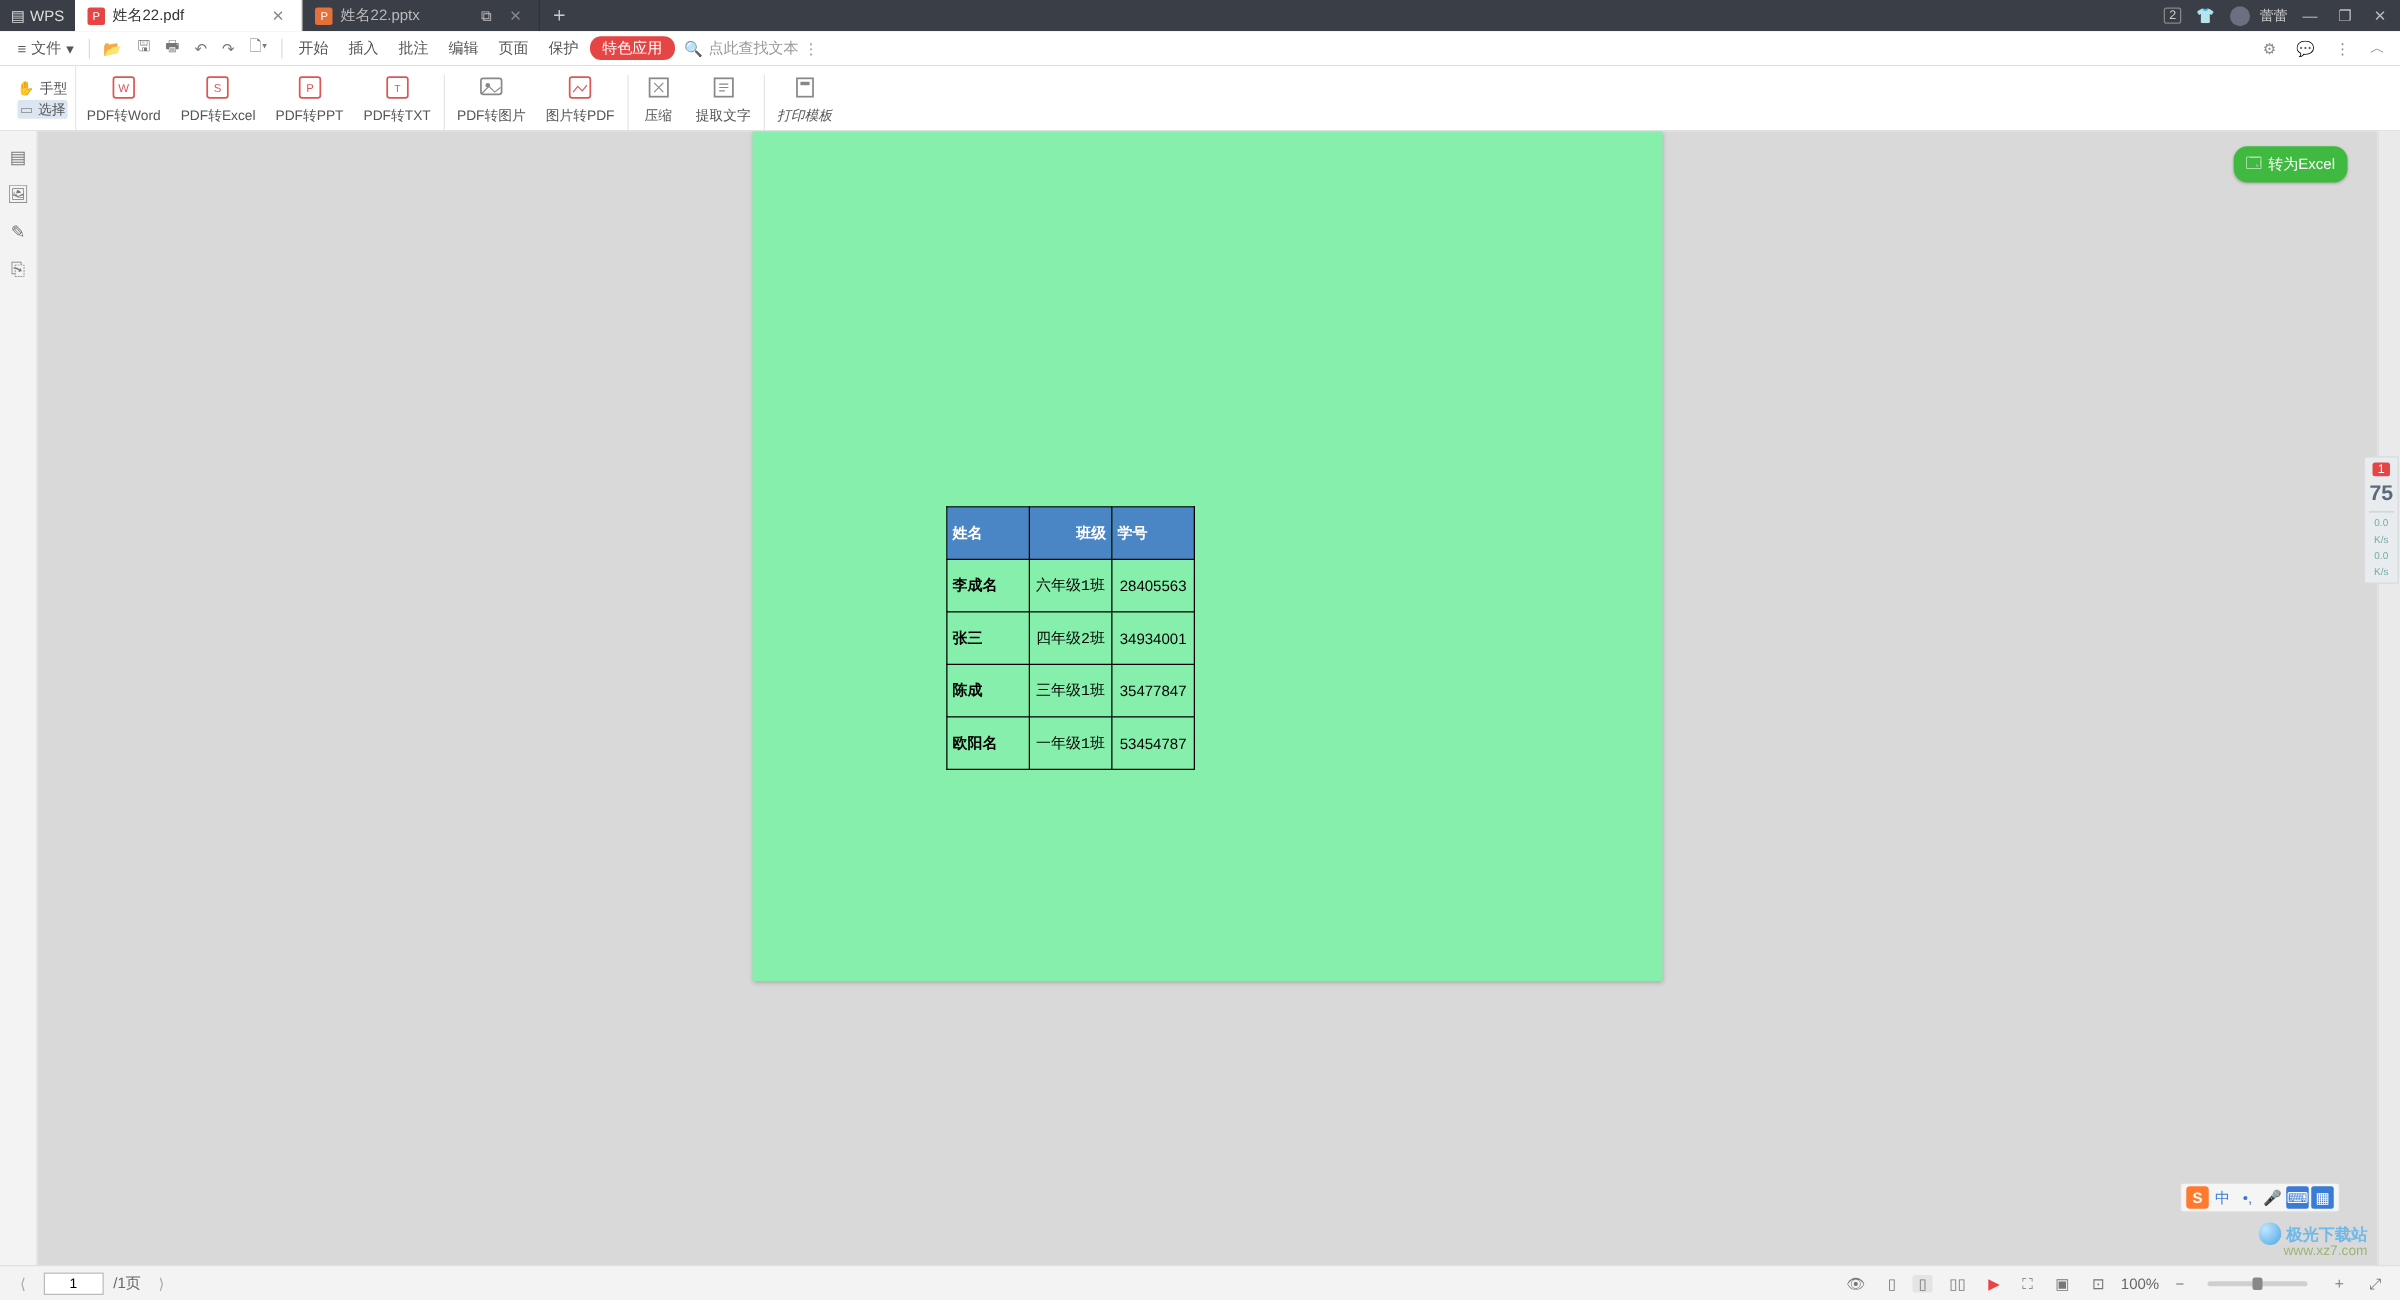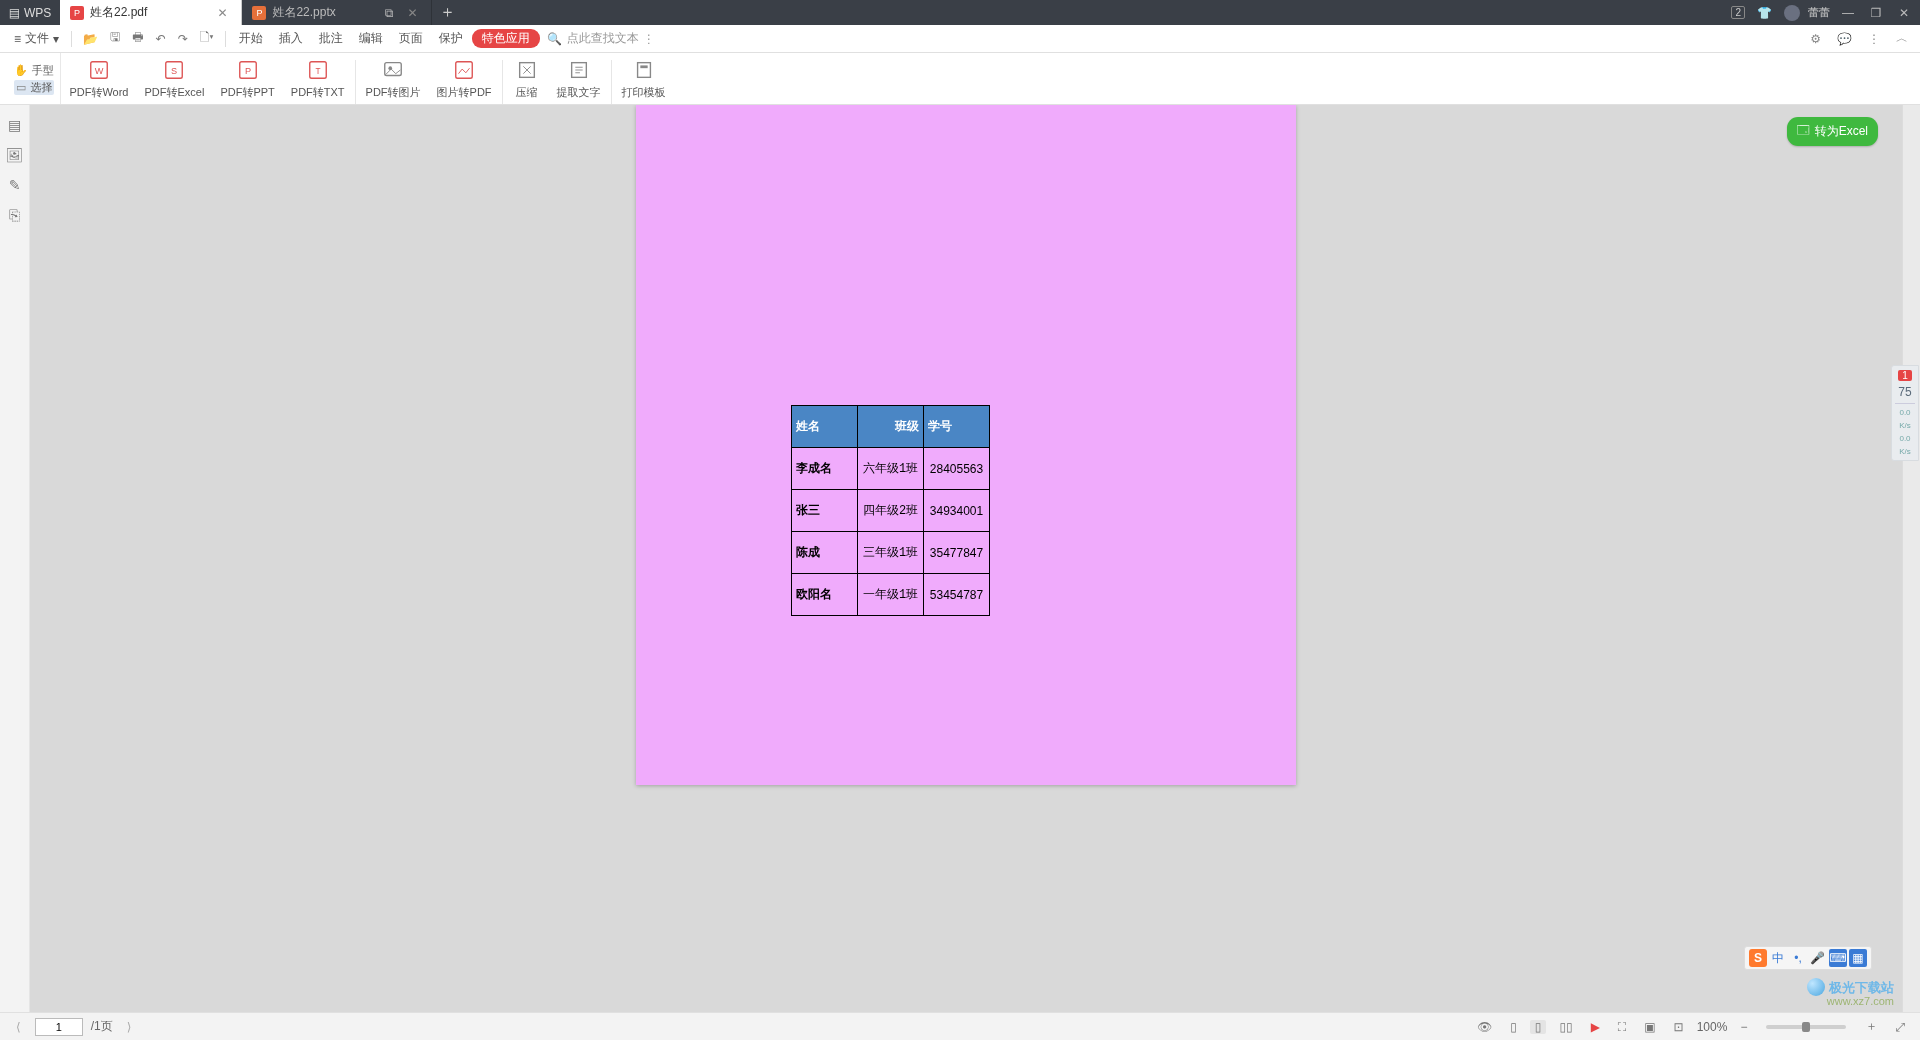--- a/index.html
+++ b/index.html
@@ -37,48 +37,48 @@
 .menubar .right { margin-left:auto; display:flex; gap:8px; color:#888; align-items:center;}
 .menubar .right span{padding:0 4px;}
 
 
 .ribbon { height:52px; background:#fff; border-bottom:1px solid #e0e0e0; display:flex; align-items:flex-end; padding:0 8px; font-size:11px; color:#555;}
 .ribbon .modegrp { display:flex; flex-direction:column; gap:2px; padding:4px 6px; border-right:1px solid #e8e8e8; height:100%; justify-content:center;}
 .ribbon .moderow { display:flex; align-items:center; gap:4px;}
 .ribbon .moderow .mico { color:#888; }
 .ribbon .moderow.active { background:#dce6f2; border-radius:2px; padding:0 2px;}
 .ribbon .rbtn { display:flex; flex-direction:column; align-items:center; justify-content:flex-end; padding:4px 8px; gap:3px; height:100%; border-right:0px solid #eee;}
-.ribbon .rbtn:last-child{border-right:none;}
+.ribbon .rbtn:last-child{border-right:none;font-style:italic;}
 .ribbon .ricon { width:28px;height:24px; display:flex;align-items:center;justify-content:center;}
 .ribbon .ricon svg{width:24px;height:22px;}
 .ribbon .divider{width:1px;height:44px;background:#e6e6e6;margin:0 2px;}
 
 
 .workspace { flex:1; display:flex; min-height:0; position:relative; }
 .left-sidebar { width:30px; background:#f3f3f3; border-right:1px solid #e5e5e5; display:flex; flex-direction:column; align-items:center; gap:14px; padding-top:12px; color:#777;}
 .left-sidebar .sico{font-size:14px;}
 .canvas-area { flex:1; background:#d9d9d9; position:relative; overflow:hidden;}
-.page { position:absolute; left:50%; top:0; transform:translateX(-50%); width:660px; height:680px; background:#f0abfc; box-shadow:0 1px 4px rgba(0,0,0,.25);}
+.page { position:absolute; left:50%; top:0; transform:translateX(-50%); width:728px; height:680px; background:#86efac; box-shadow:0 1px 4px rgba(0,0,0,.25);}
 .tbl { position:absolute; left:155px; top:300px; border-collapse:collapse; font-size:12px; color:#000;}
 .tbl th,.tbl td{ border:1.5px solid #000; height:42px; padding:0 4px;}
 .tbl th{ background:#4a86c5; color:#fff; font-weight:bold; text-align:left;}
 .tbl td.name{width:66px;text-align:left;font-weight:bold;}
 .tbl td.cls{width:66px;text-align:center;font-family:Liberation Mono, monospace;}
 .tbl td.num{width:66px;text-align:center;}
 .tbl th.c1{width:66px;}
 .tbl th.c2{width:66px;text-align:right;}
 .tbl th.c3{width:66px;}
 
 .convert-btn { position:absolute; right:24px; top:12px; background:#3fb93f; color:#fff; font-size:12px; padding:4px 10px; border-radius:11px; display:flex; align-items:center; gap:5px; box-shadow:0 1px 2px rgba(0,0,0,.2);}
 .convert-btn .xic{font-size:12px;}
 
 .right-gutter { width:18px; background:#eaeaea; border-left:1px solid #dcdcdc; position:relative;}
 .right-float { position:absolute; right:1px; top:260px; width:28px; background:#e9ecef; border:1px solid #d8dce0; border-radius:3px 0 0 3px; font-size:10px; color:#666; display:flex; flex-direction:column; align-items:center; padding:4px 0; gap:4px;}
 .right-float .redn{ background:#e64545;color:#fff;border-radius:2px;padding:0 4px;font-size:10px;}
-.right-float .big{color:#5a6a7a;font-weight:normal;font-size:12px;}
+.right-float .big{color:#5a6a7a;font-weight:bold;font-size:17px;}
 .right-float .tiny{font-size:8px;color:#7aa;}
 .right-float .tiny2{font-size:8px;color:#7aa;}
 
 
 .statusbar { height:28px; background:#f3f3f3; border-top:1px solid #e0e0e0; display:flex; align-items:center; font-size:12px; color:#666; padding:0 10px; gap:8px;}
 .statusbar .pginput{ width:48px; height:18px; border:1px solid #bbb; text-align:center; font-size:11px; background:#fff;}
 .statusbar .navarr{color:#aaa; padding:0 6px;}
 .statusbar .spacer{flex:1;}
 .statusbar .sicn{padding:0 5px; color:#777;}
 .statusbar .zoom-track{ width:80px;height:4px;background:#cfcfcf;border-radius:2px;position:relative;margin:0 6px;}

